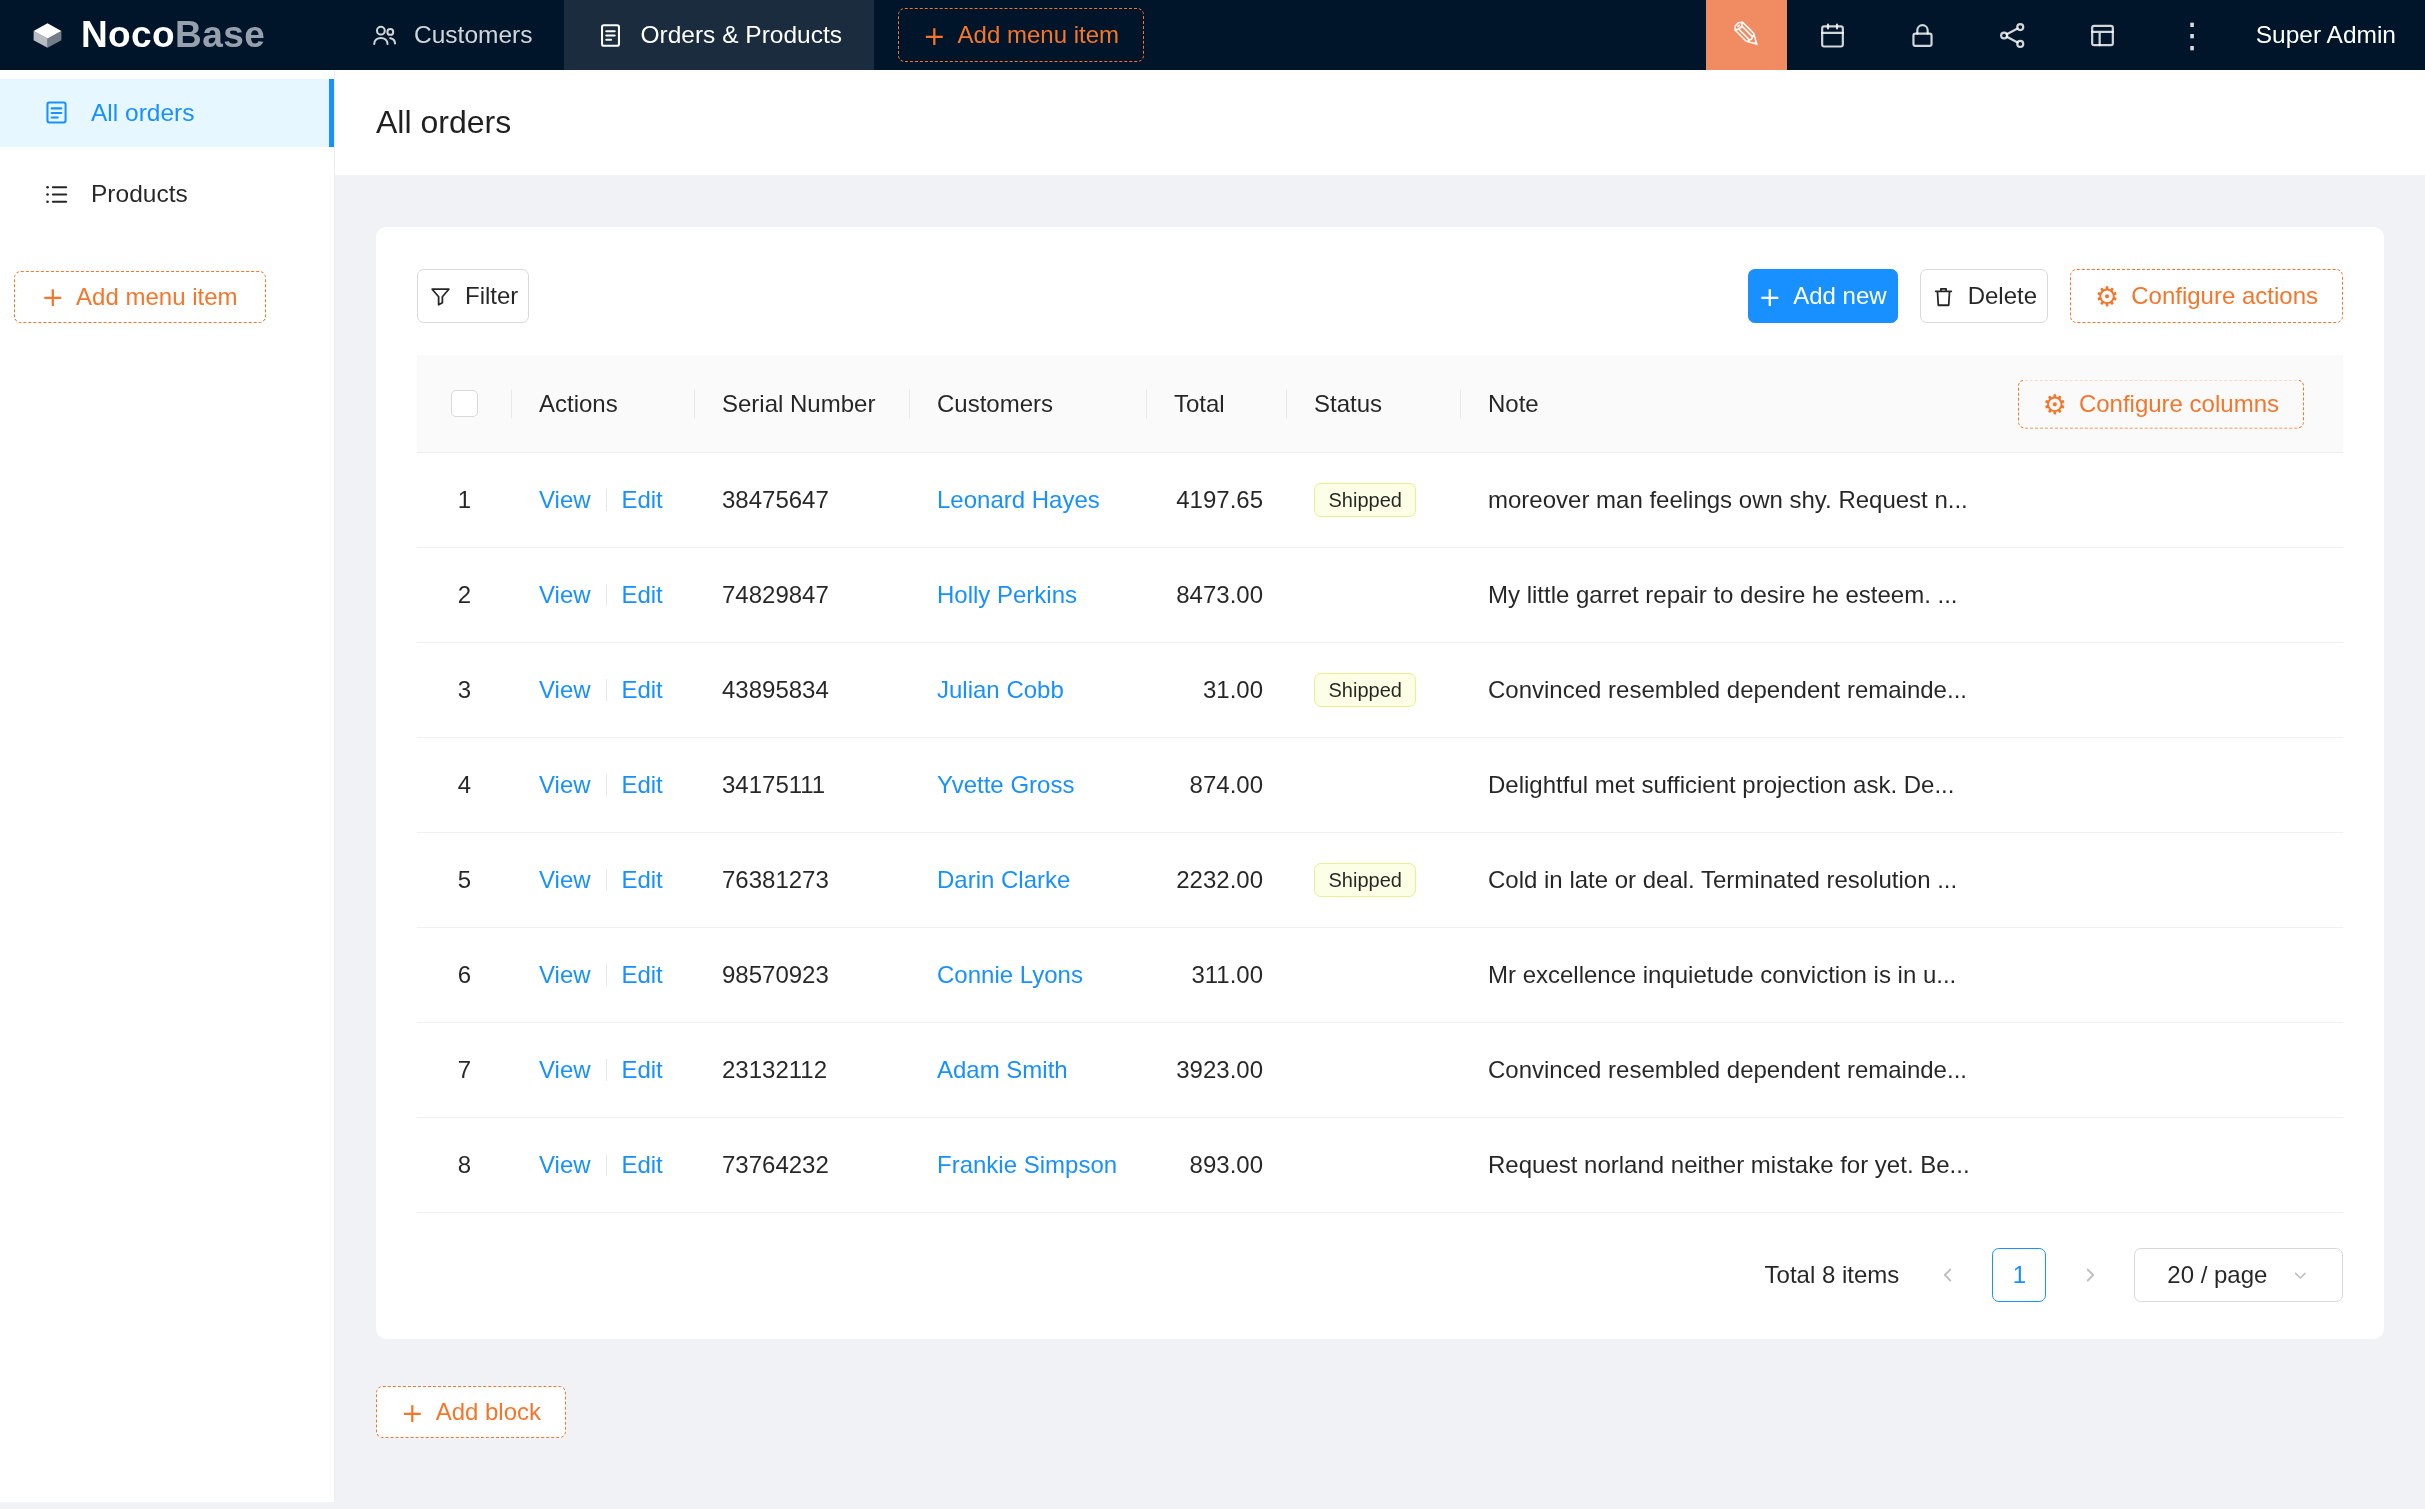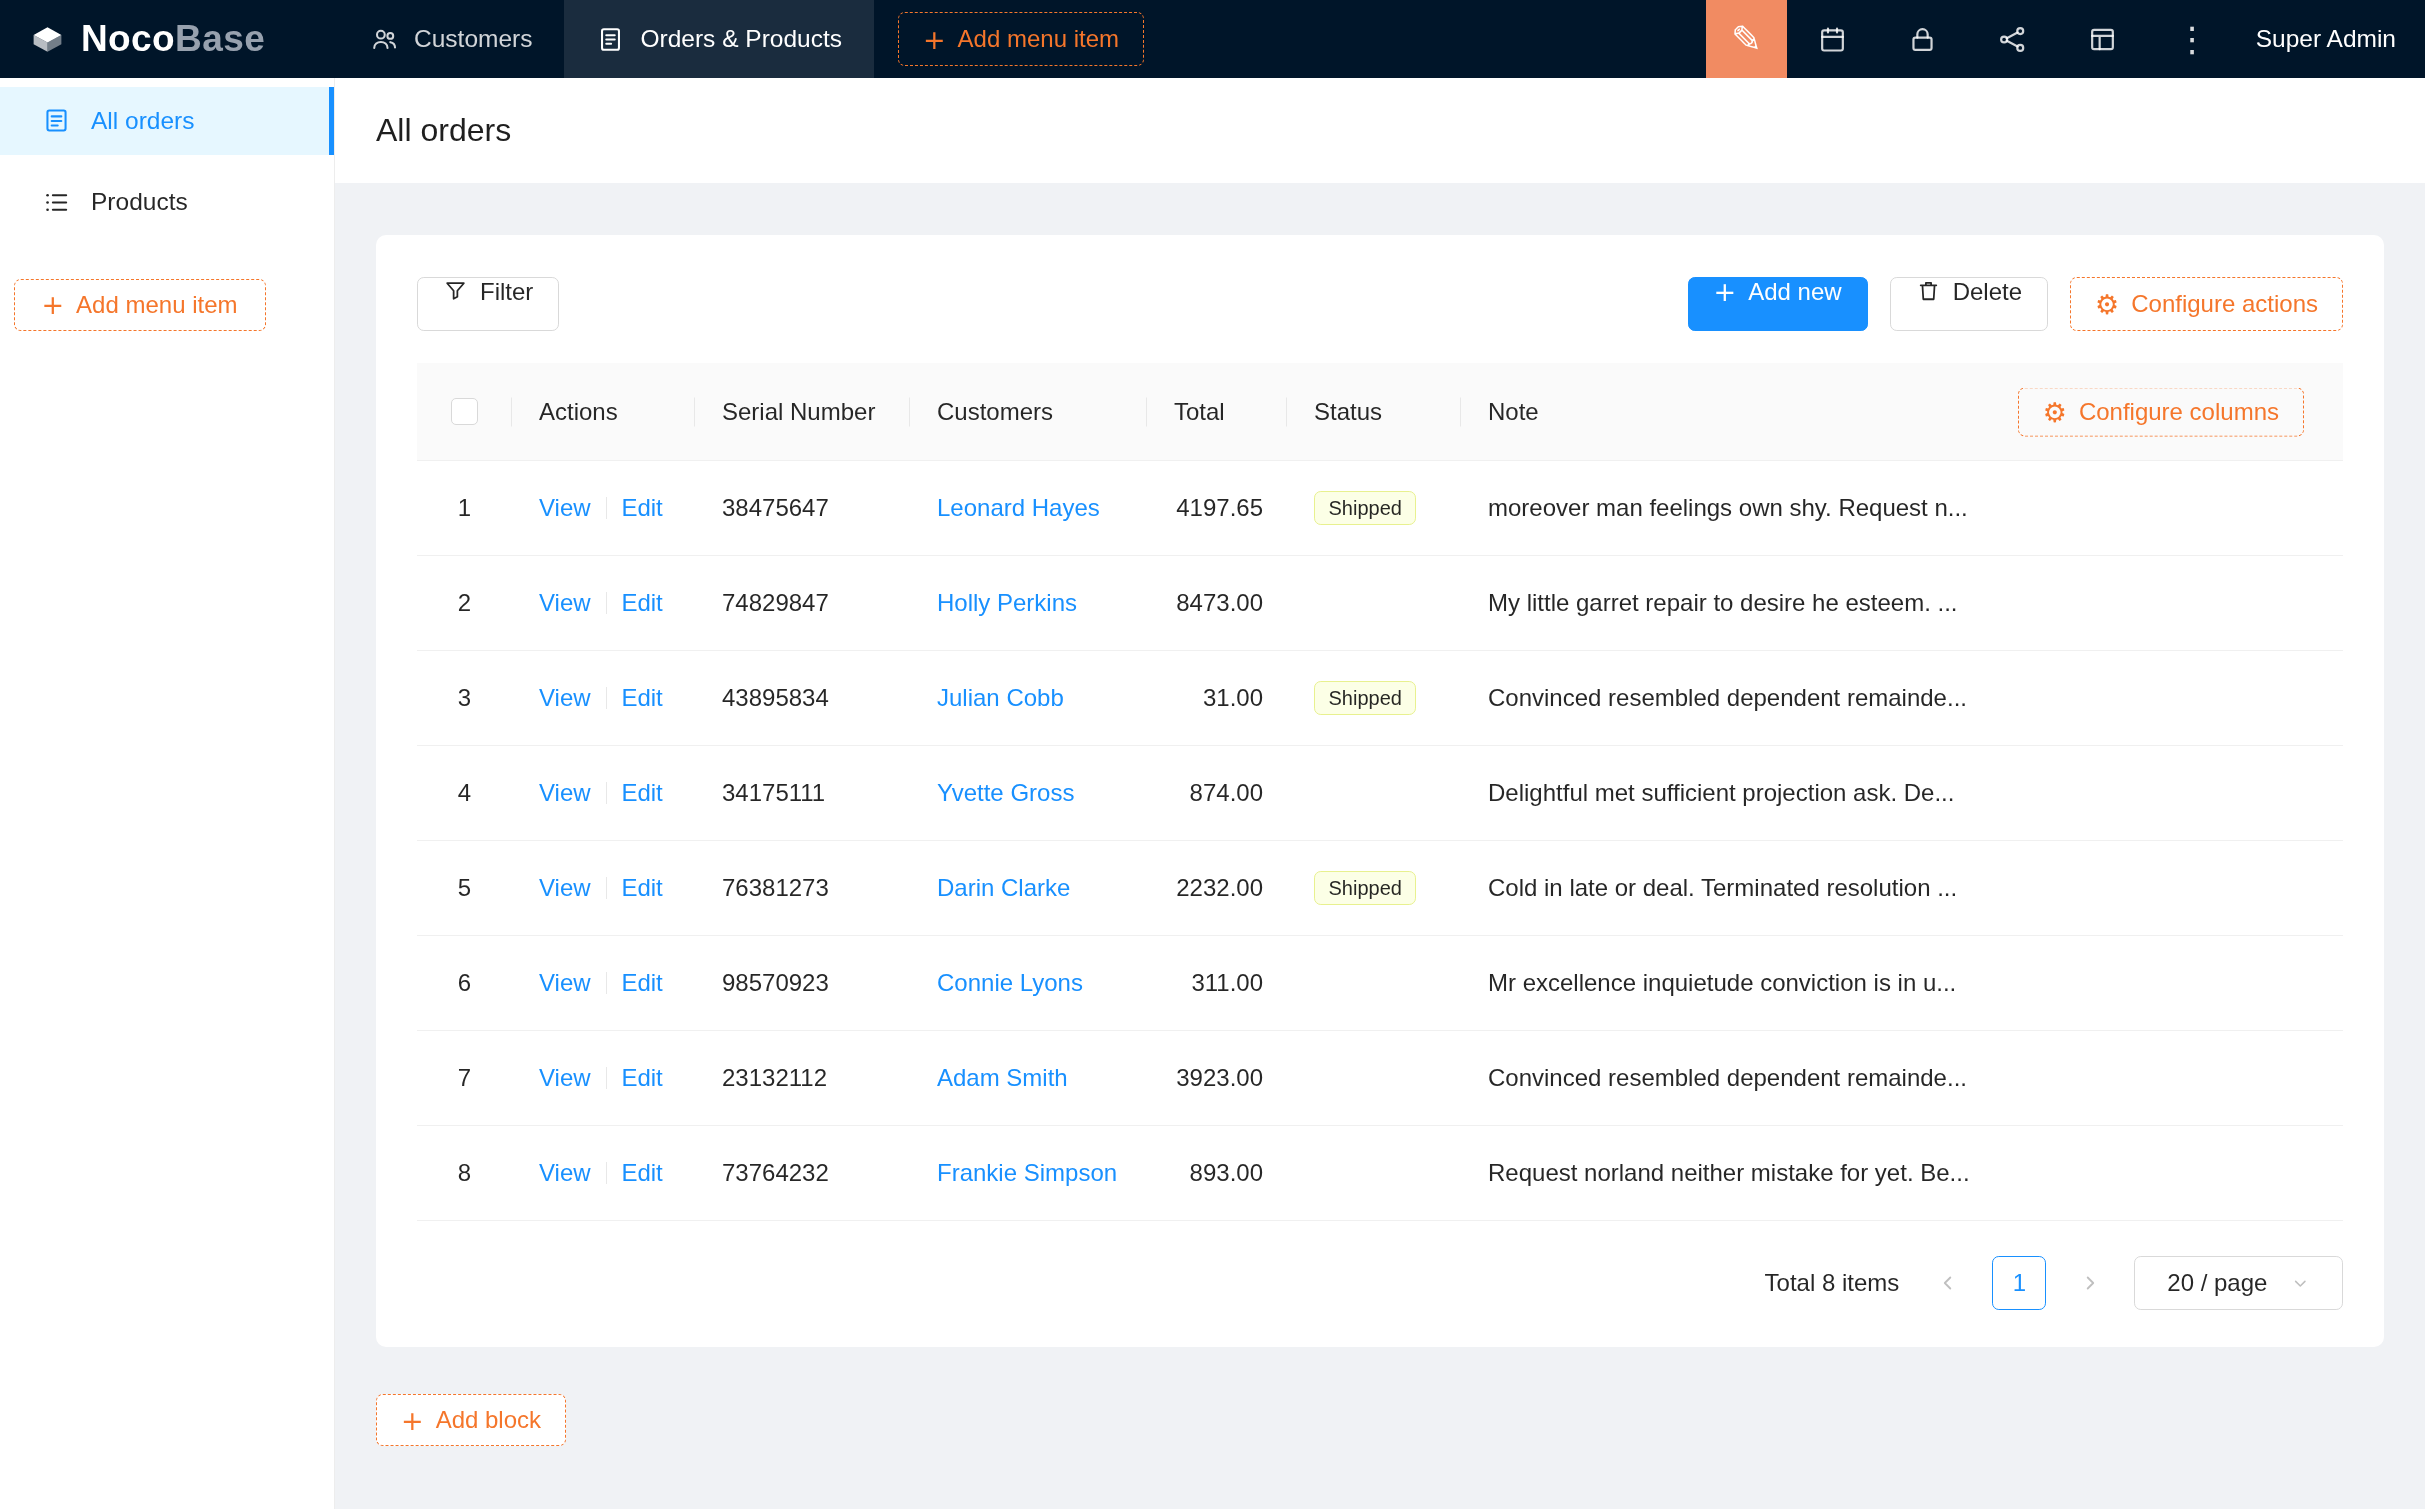--- a/index.html
+++ b/index.html
@@ -7,21 +7,21 @@
     width: 2426px; height: 1509px; overflow: hidden;
     font-family: "Liberation Sans", "DejaVu Sans", sans-serif;
     background: #f0f2f5;
     color: rgba(0,0,0,0.85);
   }
   svg { display: block; }
   .icon { flex-shrink: 0; }
 
   
   .navbar {
-    height: 78px; background: var(--navbar-bg, #001529);
+    height: 70px; background: var(--navbar-bg, #001529);
     display: flex; align-items: center; color: rgba(255,255,255,0.82);
   }
   .logo {
     width: 338px; flex-shrink: 0; padding-left: 29px;
     display: flex; align-items: center; gap: 15px; cursor: pointer;
   }
   .logo-text { font-size: 37px; font-weight: 700; color: #fff; letter-spacing: 0.4px; }
   .logo-text .base { color: #97a1ae; }
   .nav-tab {
     height: 78px; display: flex; align-items: center; gap: 15px;
@@ -76,22 +76,22 @@
 
   .main { flex: 1; background: var(--page-bg, #F0F2F5); overflow: hidden; }
   .page-header { background: #fff; height: 105px; display: flex; align-items: center; padding-left: 41px; }
   .page-title { font-size: 32px; font-weight: 500; color: rgba(0,0,0,0.88); }
   .content { padding: 52px 42px 0 41px; }
 
   
   .card { background: #fff; border-radius: 10px; padding: 42px 41px 37px; }
   .toolbar { display: flex; align-items: center; margin-bottom: 32px; }
   .btn {
-    height: 54px; border-radius: 6.8px; display: inline-flex; gap: 12px;
-    font-size: 24px; padding: 0 25px; background: #fff; border: 0.8px solid #d9d9d9;
+    height: 54px; border-radius: 6.8px; display: inline-flex; align-items: center; gap: 12px;
+    font-size: 24px; padding: 0 10px; background: #fff; border: 0.8px solid #d9d9d9;
     color: rgba(0,0,0,0.85); cursor: pointer; white-space: nowrap;
   }
   .btn svg { width: 25px; height: 25px; }
   .btn-primary {
     background: var(--primary-blue, #1890FF);
     border-color: var(--primary-blue, #1890FF); color: #fff;
   }
   .toolbar-right { margin-left: auto; display: flex; gap: 22px; }
 
   

